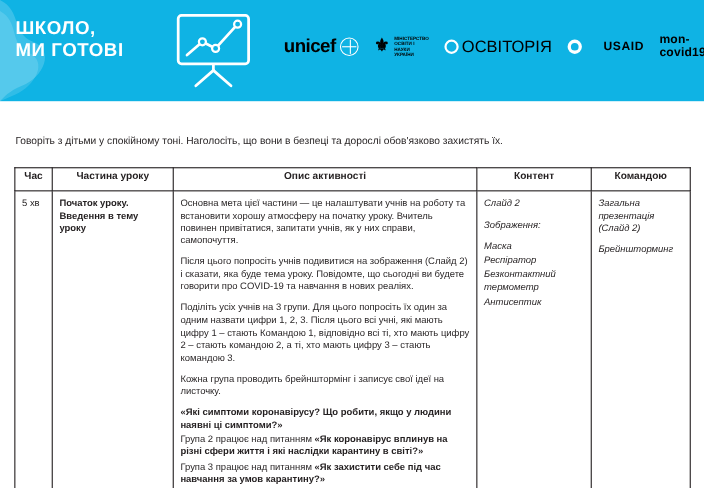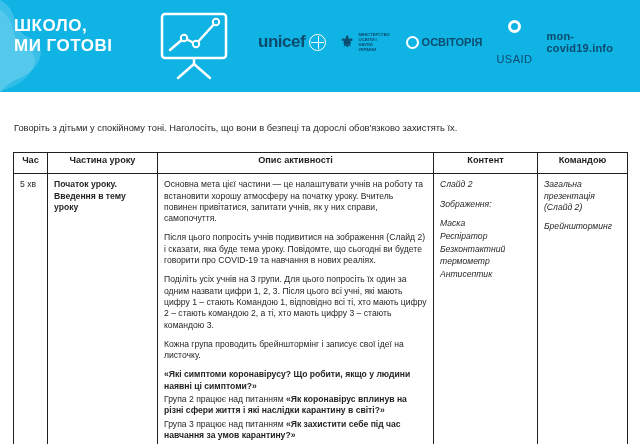--- a/index.html
+++ b/index.html
@@ -40,21 +40,21 @@
   }
 
   .logos {
     position: absolute;
     left: 258px; top: 22px;
     height: 40px;
     display: flex;
     align-items: center;
     gap: 14px;
   }
-  .logo { color: #0c4a6e; display: flex; align-items: center; }
+  .logo { color: #000000; display: flex; align-items: center; }
   .logo-unicef {
     font-size: 17px; font-weight: bold; letter-spacing: -0.5px;
     display: flex; align-items: center; gap: 4px;
   }
   .logo-unicef .un-globe {
     width: 17px; height: 17px; border: 1.5px solid #fff; border-radius: 50%;
     position: relative;
   }
   .logo-unicef .un-globe:before {
     content: ""; position: absolute; left: 50%; top: 1px; bottom: 1px;
@@ -66,28 +66,28 @@
   }
   .logo-mon {
     display: flex; align-items: center; gap: 4px;
     font-size: 4.2px; line-height: 5px; font-weight: bold;
   }
   .logo-mon .tryzub {
     font-size: 16px; line-height: 16px;
   }
   .logo-osvitoria {
     display: flex; align-items: center; gap: 3px;
-    font-size: 11px; font-weight: bold;
+    font-size: 15px; font-weight: normal;
   }
   .ring {
     width: 13px; height: 13px; border: 2px solid #fff; border-radius: 50%;
   }
   .logo-usaid {
     display: flex; align-items: center; gap: 20px;
-    font-size: 11px; font-weight: normal; letter-spacing: 0.5px; flex-direction: column;
+    font-size: 11px; font-weight: bold; letter-spacing: 0.5px;
   }
   .usaid-mark {
     width: 13px; height: 13px; border-radius: 50%; background: #fff;
     position: relative;
   }
   .usaid-mark:after {
     content: ""; position: absolute; left: 3px; top: 3px;
     width: 7px; height: 7px; border-radius: 50%; background: #0fb3e4;
   }
   .logo-site {

